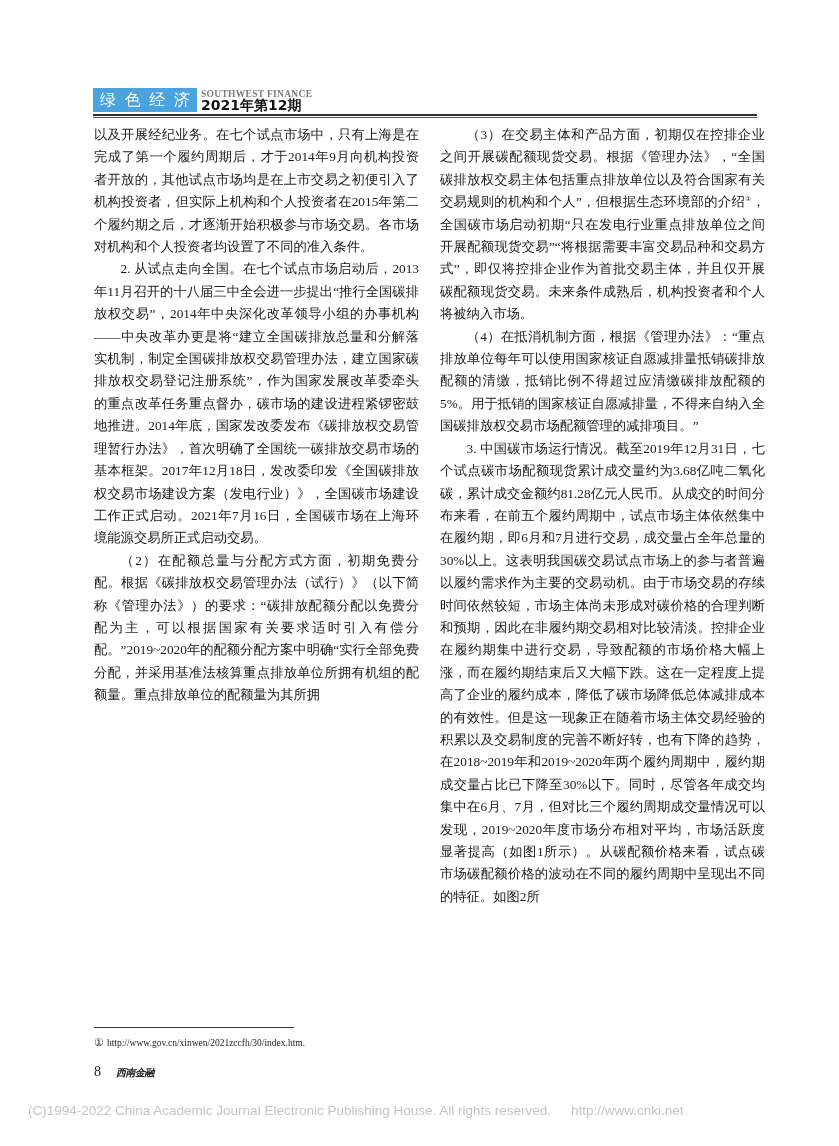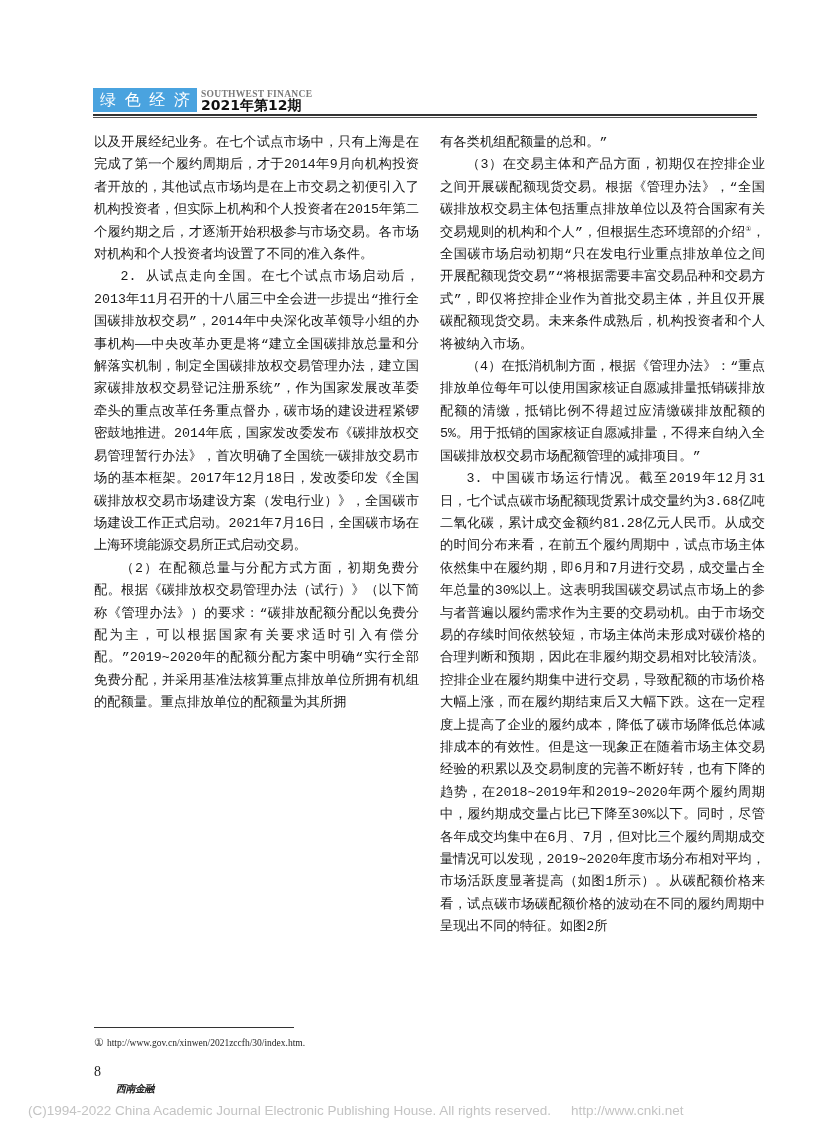--- a/index.html
+++ b/index.html
@@ -11,36 +11,36 @@
                  align-items: center; justify-content: space-between; padding: 0 7px; box-sizing: border-box;
                  font-family: "DejaVu Sans", sans-serif; font-size: 16px; }
   .section-box span { display: inline-block; }
   .journal-meta { margin-left: 4px; display: flex; flex-direction: column; justify-content: center; line-height: 11px; }
   .journal-en { font-family: "Liberation Serif", serif; font-size: 9.5px; color: #7a7a7a; letter-spacing: 0.3px; font-weight: bold; }
   .journal-issue { font-family: "DejaVu Sans", sans-serif; font-size: 14px; color: #111; font-weight: bold; }
 
   .rule-thick { position: absolute; left: 93px; top: 114px; width: 664px; height: 2px; background: #333; }
   .rule-thin { position: absolute; left: 93px; top: 117px; width: 664px; height: 1px; background: #555; }
 
-  .column { position: absolute; top: 132px; width: 325px; font-size: 13.3px; line-height: 22.4px;
-            text-align: justify; font-family: Liberation Mono, monospace; }
+  .column { position: absolute; top: 124px; width: 325px; font-size: 13.3px; line-height: 22.4px;
+            text-align: justify; font-family: Liberation Serif, serif; }
   .col-left { left: 94px; }
   .col-right { left: 440px; }
   .column p { margin: 0; text-indent: 0; }
   .column p.indent { text-indent: 2em; }
   .column p.noindent { text-indent: 0; }
   sup.fn { font-size: 7px; vertical-align: super; line-height: 0; }
 
   .footnote-rule { position: absolute; left: 94px; top: 1027px; width: 200px; height: 1px; background: #333; }
   .footnote { position: absolute; left: 94px; top: 1036px; font-family: "Liberation Serif", serif; font-size: 9.5px; color: #222; }
   .footnote .fn-mark { font-size: 11px; margin-right: 3px; }
 
   .page-num { position: absolute; left: 94px; top: 1064px; font-family: "Liberation Serif", serif; font-size: 14px; color: #222; }
   .journal-logo { position: absolute; left: 116px; top: 1066px; font-family: "DejaVu Serif", serif; font-size: 10px;
-                  font-style: italic; font-weight: bold; color: #222; letter-spacing: -0.5px; margin-top: 16px; }
+                  font-style: italic; font-weight: bold; color: #222; letter-spacing: -0.5px; }
 
   .copyright { position: absolute; left: 28px; top: 1103px; font-family: Liberation Sans, sans-serif; font-size: 13.5px;
                color: #c4c4c4; white-space: nowrap; }
   .copyright .url { margin-left: 20px; }
 </style>
 </head>
 <body>
 
 <div class="header">
   <div class="section-box">
@@ -57,21 +57,20 @@
 <div class="rule-thick"></div>
 <div class="rule-thin"></div>
 
 <div class="column col-left">
   <p class="noindent">以及开展经纪业务。在七个试点市场中，只有上海是在完成了第一个履约周期后，才于2014年9月向机构投资者开放的，其他试点市场均是在上市交易之初便引入了机构投资者，但实际上机构和个人投资者在2015年第二个履约期之后，才逐渐开始积极参与市场交易。各市场对机构和个人投资者均设置了不同的准入条件。</p>
   <p class="indent">2. 从试点走向全国。在七个试点市场启动后，2013年11月召开的十八届三中全会进一步提出“推行全国碳排放权交易”，2014年中央深化改革领导小组的办事机构——中央改革办更是将“建立全国碳排放总量和分解落实机制，制定全国碳排放权交易管理办法，建立国家碳排放权交易登记注册系统”，作为国家发展改革委牵头的重点改革任务重点督办，碳市场的建设进程紧锣密鼓地推进。2014年底，国家发改委发布《碳排放权交易管理暂行办法》，首次明确了全国统一碳排放交易市场的基本框架。2017年12月18日，发改委印发《全国碳排放权交易市场建设方案（发电行业）》，全国碳市场建设工作正式启动。2021年7月16日，全国碳市场在上海环境能源交易所正式启动交易。</p>
   <p class="indent">（2）在配额总量与分配方式方面，初期免费分配。根据《碳排放权交易管理办法（试行）》（以下简称《管理办法》）的要求：“碳排放配额分配以免费分配为主，可以根据国家有关要求适时引入有偿分配。”2019~2020年的配额分配方案中明确“实行全部免费分配，并采用基准法核算重点排放单位所拥有机组的配额量。重点排放单位的配额量为其所拥</p>
 </div>
 
 <div class="column col-right">
-  <p class="noindent">有各类机组配额量的总和。”</p>
   <p class="indent"><span>（3）在交易主体和产品方面，初期仅在控排企业之间开展碳配额现货交易。根据《管理办法》，“全国碳排放权交易主体包括重点排放单位以及符合国家有关交易规则的机构和个人”，但根据生态环境部的介绍</span><sup class="fn">①</sup><span>，全国碳市场启动初期“只在发电行业重点排放单位之间开展配额现货交易”“将根据需要丰富交易品种和交易方式”，即仅将控排企业作为首批交易主体，并且仅开展碳配额现货交易。未来条件成熟后，机构投资者和个人将被纳入市场。</span></p>
   <p class="indent">（4）在抵消机制方面，根据《管理办法》：“重点排放单位每年可以使用国家核证自愿减排量抵销碳排放配额的清缴，抵销比例不得超过应清缴碳排放配额的5%。用于抵销的国家核证自愿减排量，不得来自纳入全国碳排放权交易市场配额管理的减排项目。”</p>
   <p class="indent">3. 中国碳市场运行情况。截至2019年12月31日，七个试点碳市场配额现货累计成交量约为3.68亿吨二氧化碳，累计成交金额约81.28亿元人民币。从成交的时间分布来看，在前五个履约周期中，试点市场主体依然集中在履约期，即6月和7月进行交易，成交量占全年总量的30%以上。这表明我国碳交易试点市场上的参与者普遍以履约需求作为主要的交易动机。由于市场交易的存续时间依然较短，市场主体尚未形成对碳价格的合理判断和预期，因此在非履约期交易相对比较清淡。控排企业在履约期集中进行交易，导致配额的市场价格大幅上涨，而在履约期结束后又大幅下跌。这在一定程度上提高了企业的履约成本，降低了碳市场降低总体减排成本的有效性。但是这一现象正在随着市场主体交易经验的积累以及交易制度的完善不断好转，也有下降的趋势，在2018~2019年和2019~2020年两个履约周期中，履约期成交量占比已下降至30%以下。同时，尽管各年成交均集中在6月、7月，但对比三个履约周期成交量情况可以发现，2019~2020年度市场分布相对平均，市场活跃度显著提高（如图1所示）。从碳配额价格来看，试点碳市场碳配额价格的波动在不同的履约周期中呈现出不同的特征。如图2所</p>
 </div>
 
 <div class="footnote-rule"></div>
 <div class="footnote">
   <span class="fn-mark">①</span><span>http://www.gov.cn/xinwen/2021zccfh/30/index.htm.</span>
 </div>
 

